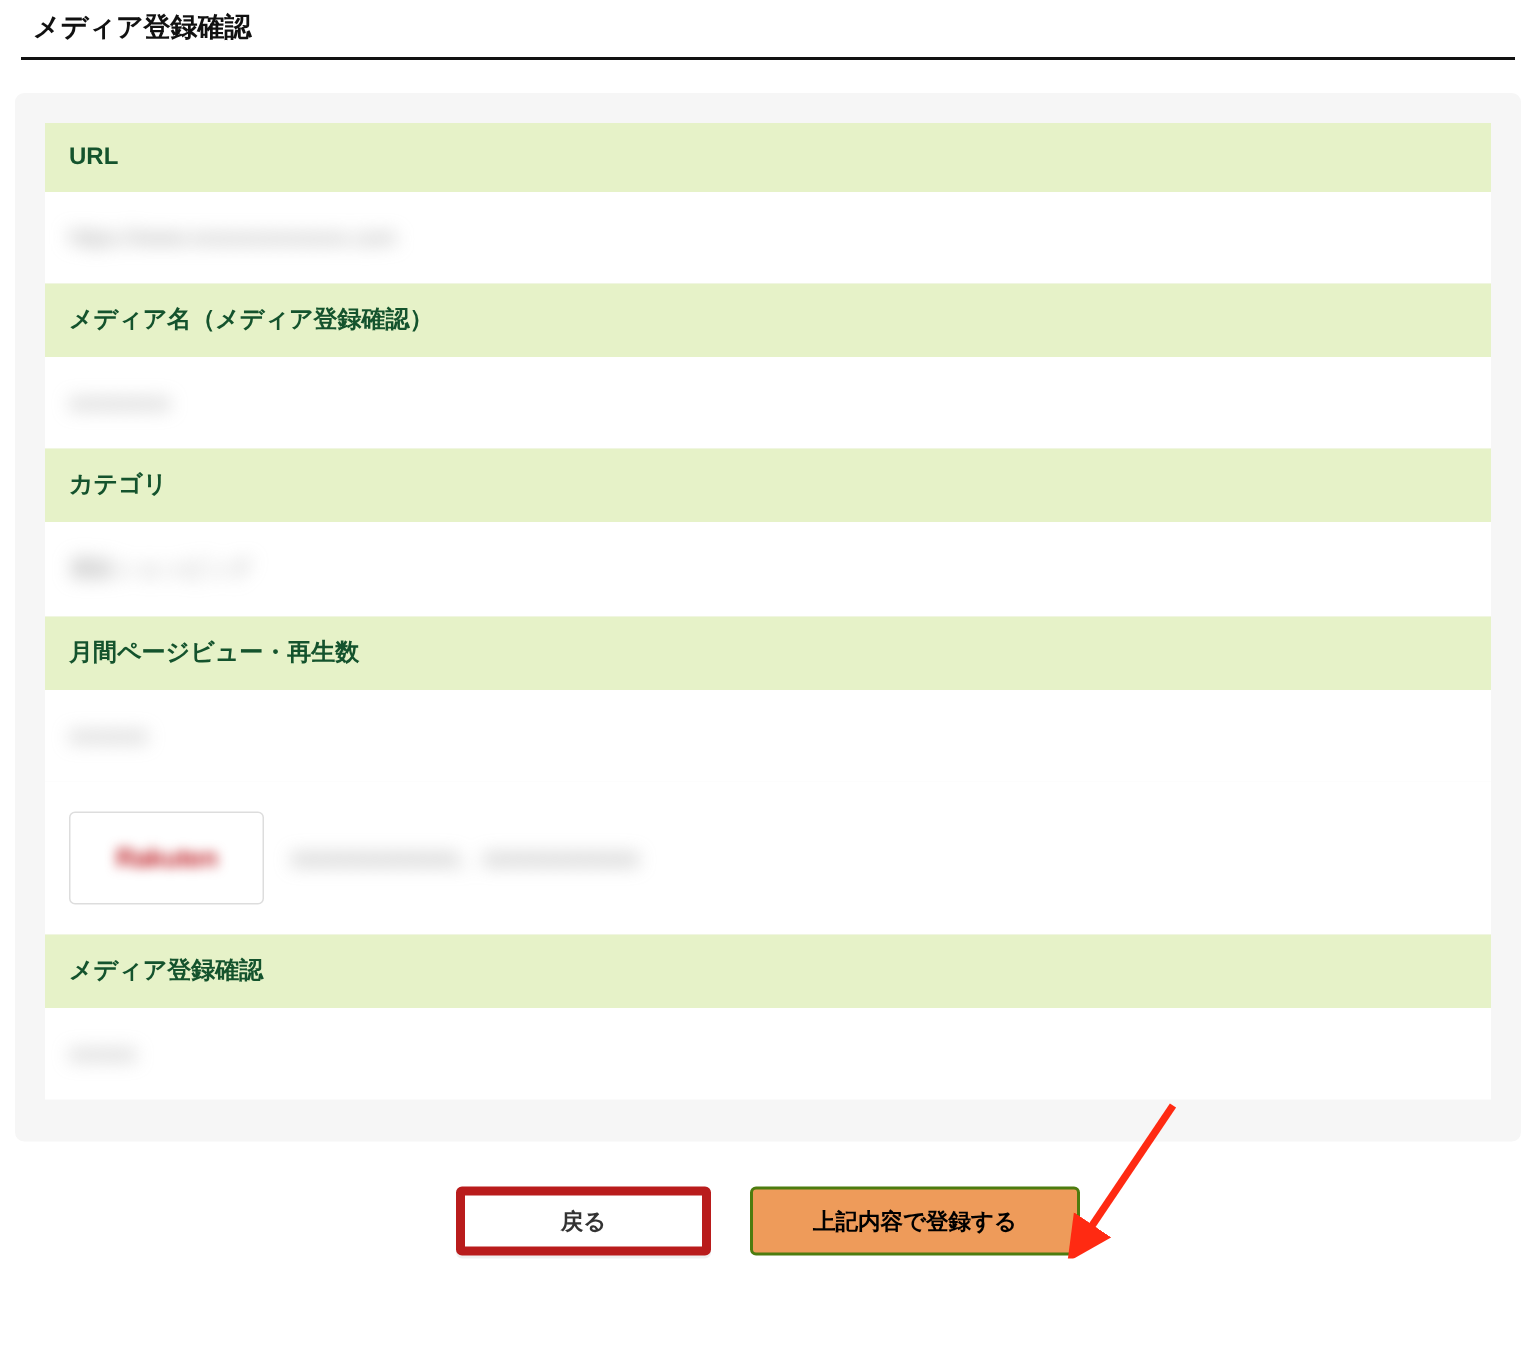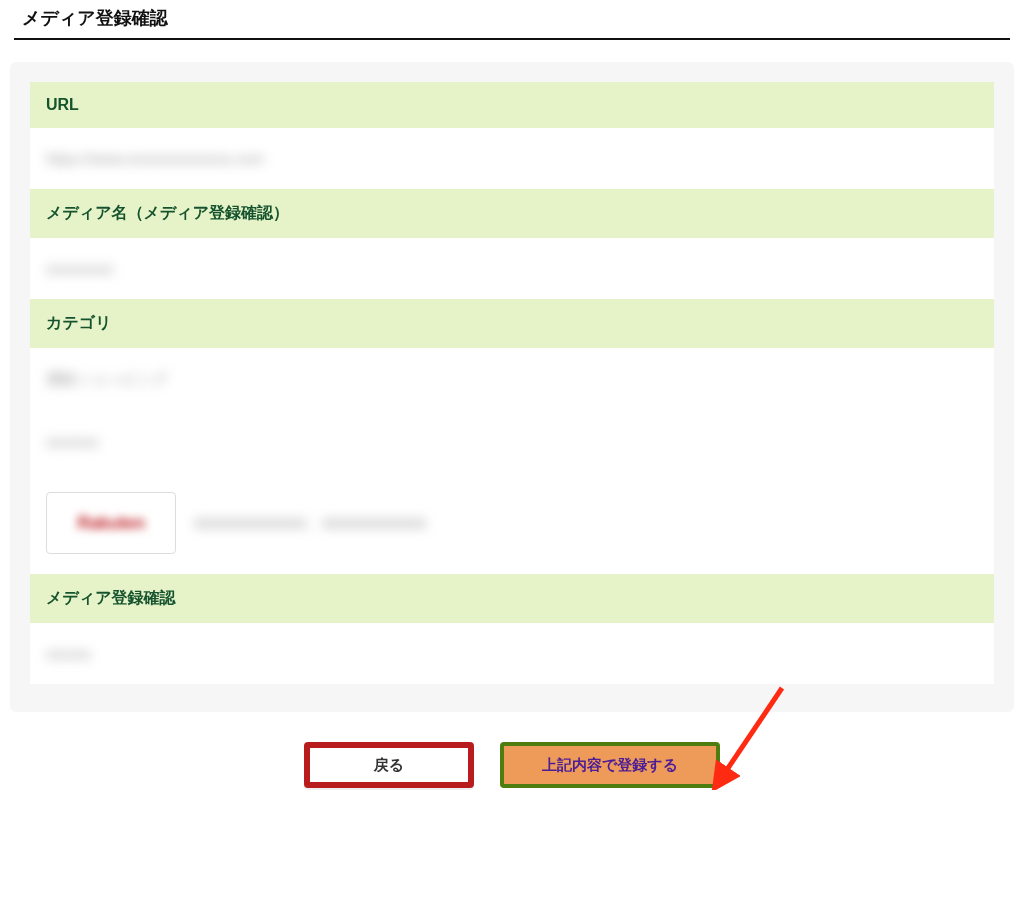--- a/index.html
+++ b/index.html
@@ -10,40 +10,41 @@
   .row-label { background: #e6f2c8; padding: 14px 16px; font-size: 16px; font-weight: 700; color: #14532d; }
   .row-value { background: #ffffff; padding: 22px 16px; font-size: 15px; color: #666; }
   .row-value .blur { filter: blur(6px); display: inline-block; color: #9a9a9a; }
   .promo-value { display:flex; align-items:center; gap:18px; padding: 20px 16px; background:#fff; }
   .promo-thumb { width: 130px; height: 62px; border: 1px solid #ddd; border-radius: 4px; display:flex; align-items:center; justify-content:center; background:#fff; }
   .promo-thumb span { filter: blur(4px); font-weight: 800; font-size: 18px; color: #c0272d; letter-spacing: -0.5px; }
   .promo-text { filter: blur(6px); color:#8a8a8a; font-size: 16px; }
   .button-row { margin-top: 30px; display:flex; justify-content:center; gap: 26px; position: relative; }
   button { font-family: inherit; font-size: 15px; font-weight: 700; border-radius: 4px; cursor: pointer; height: 46px; display:inline-flex; align-items:center; justify-content:center; }
   .btn-back { width: 170px; background: #ffffff; color: #333; border: 6px solid #b91c1c; box-shadow: 0 2px 0 rgba(0,0,0,0.06); }
-  .btn-submit { width: 220px; background: #ee9b5a; color: #4c1d95; border: 4px solid #4d7c0f; }
+  .btn-submit { width: 220px; background: #ee9b5a; color: #000000; border: 2px solid #4d7c0f; }
   .arrow { position: absolute; left: 700px; top: -62px; width: 80px; height: 110px; pointer-events:none; }
 </style>
 </head>
 <body>
 
 <div class="page">
   <h1 class="page-title">メディア登録確認</h1>
 
   <div class="panel">
 
     <div class="row-label">URL</div>
     <div class="row-value"><span class="blur">https://www.xxxxxxxxxxxxxx.com</span></div>
 
     <div class="row-label">メディア名（メディア登録確認）</div>
     <div class="row-value"><span class="blur">xxxxxxxxx</span></div>
 
     <div class="row-label">カテゴリ</div>
     <div class="row-value"><span class="blur">通販ショッピング</span></div>
 
+    <div class="row-label">月間ページビュー・再生数</div>
     <div class="row-value"><span class="blur">xxxxxxx</span></div>
 
     <div class="promo-value">
       <div class="promo-thumb">
           <span>Rakuten</span>
         </div>
       <div class="promo-text">xxxxxxxxxxxxxx、xxxxxxxxxxxxx</div>
     </div>
 
     <div class="row-label">メディア登録確認</div>

